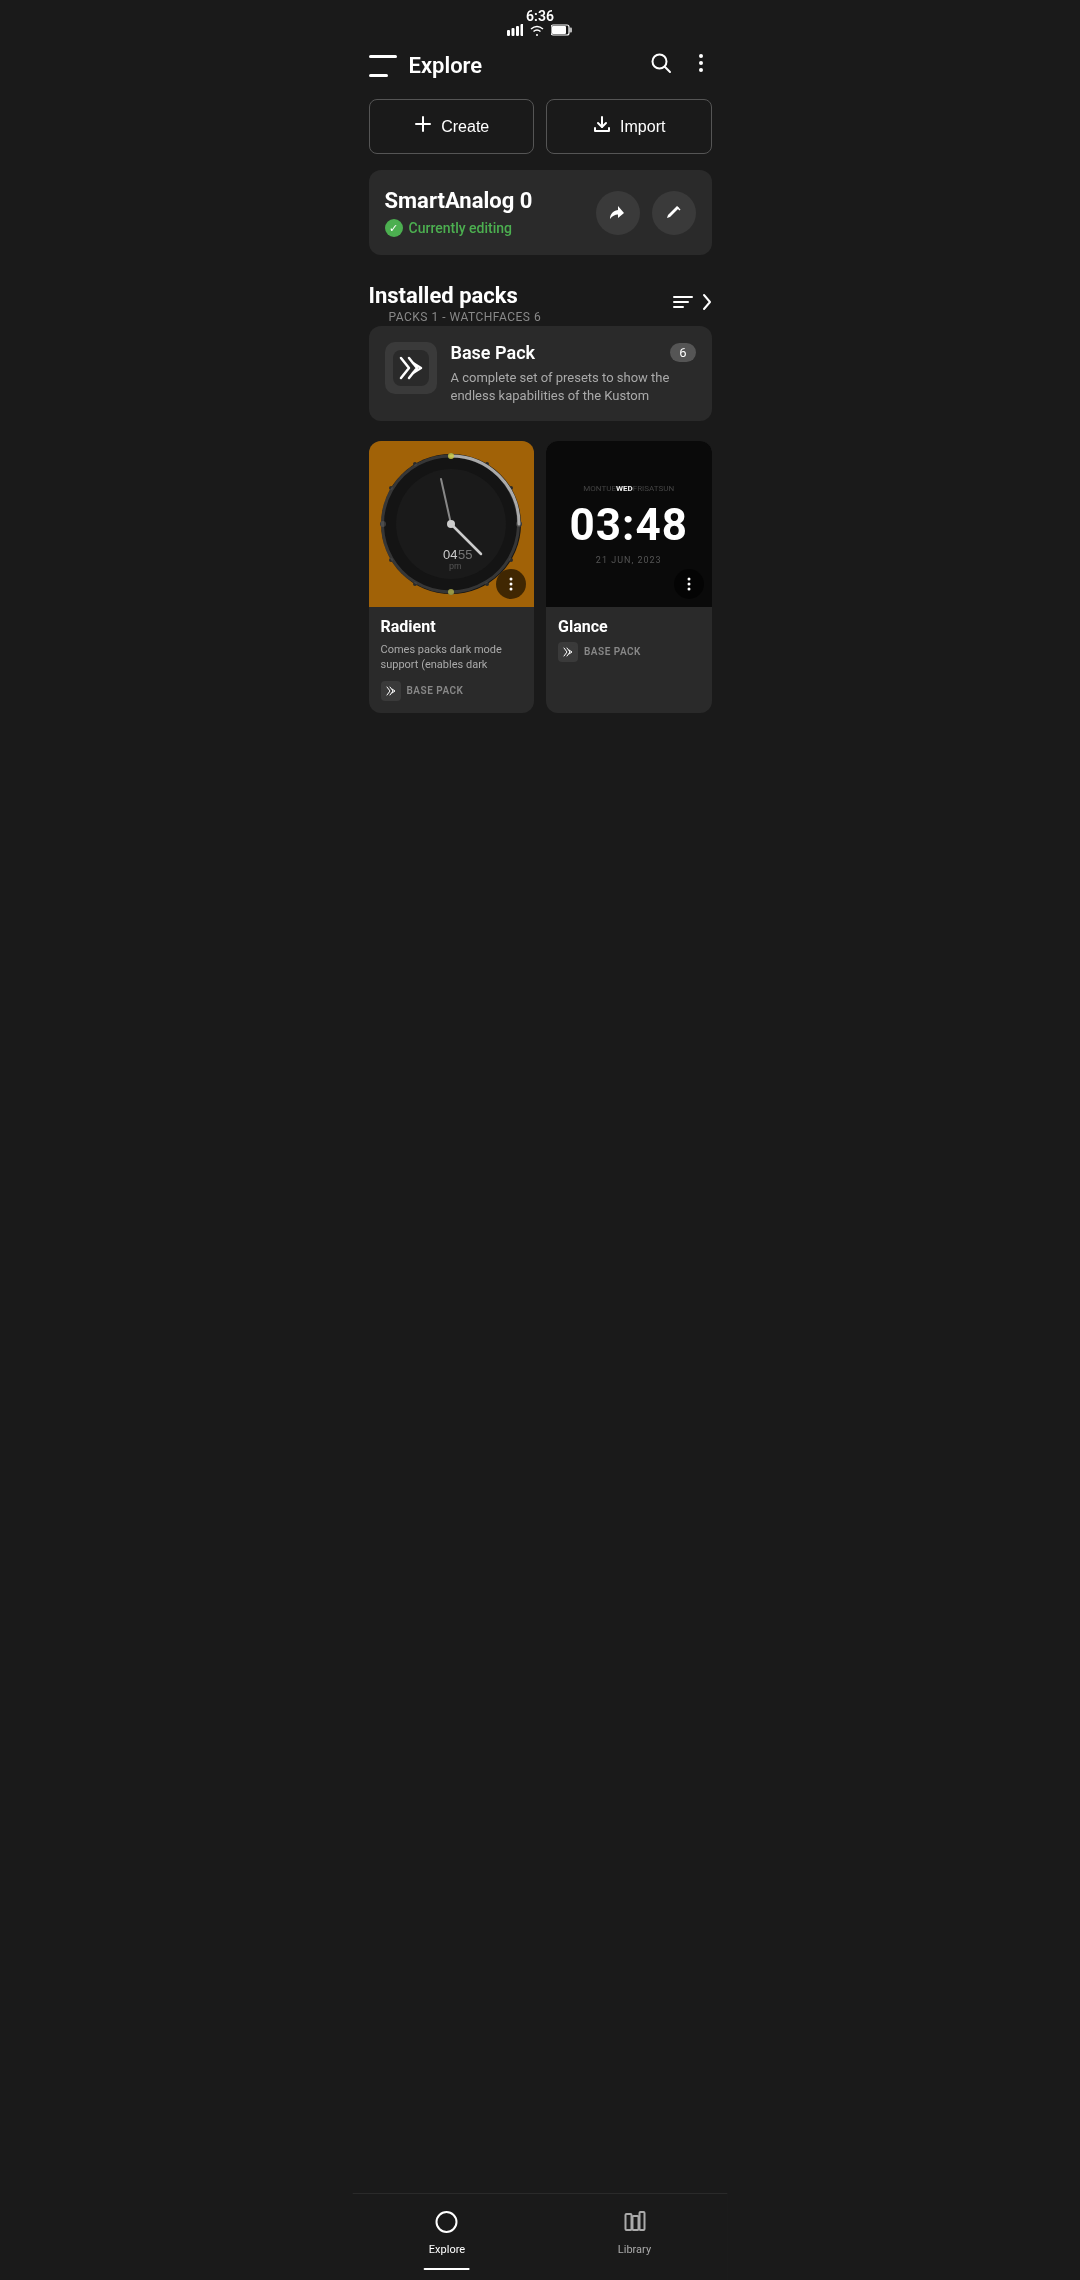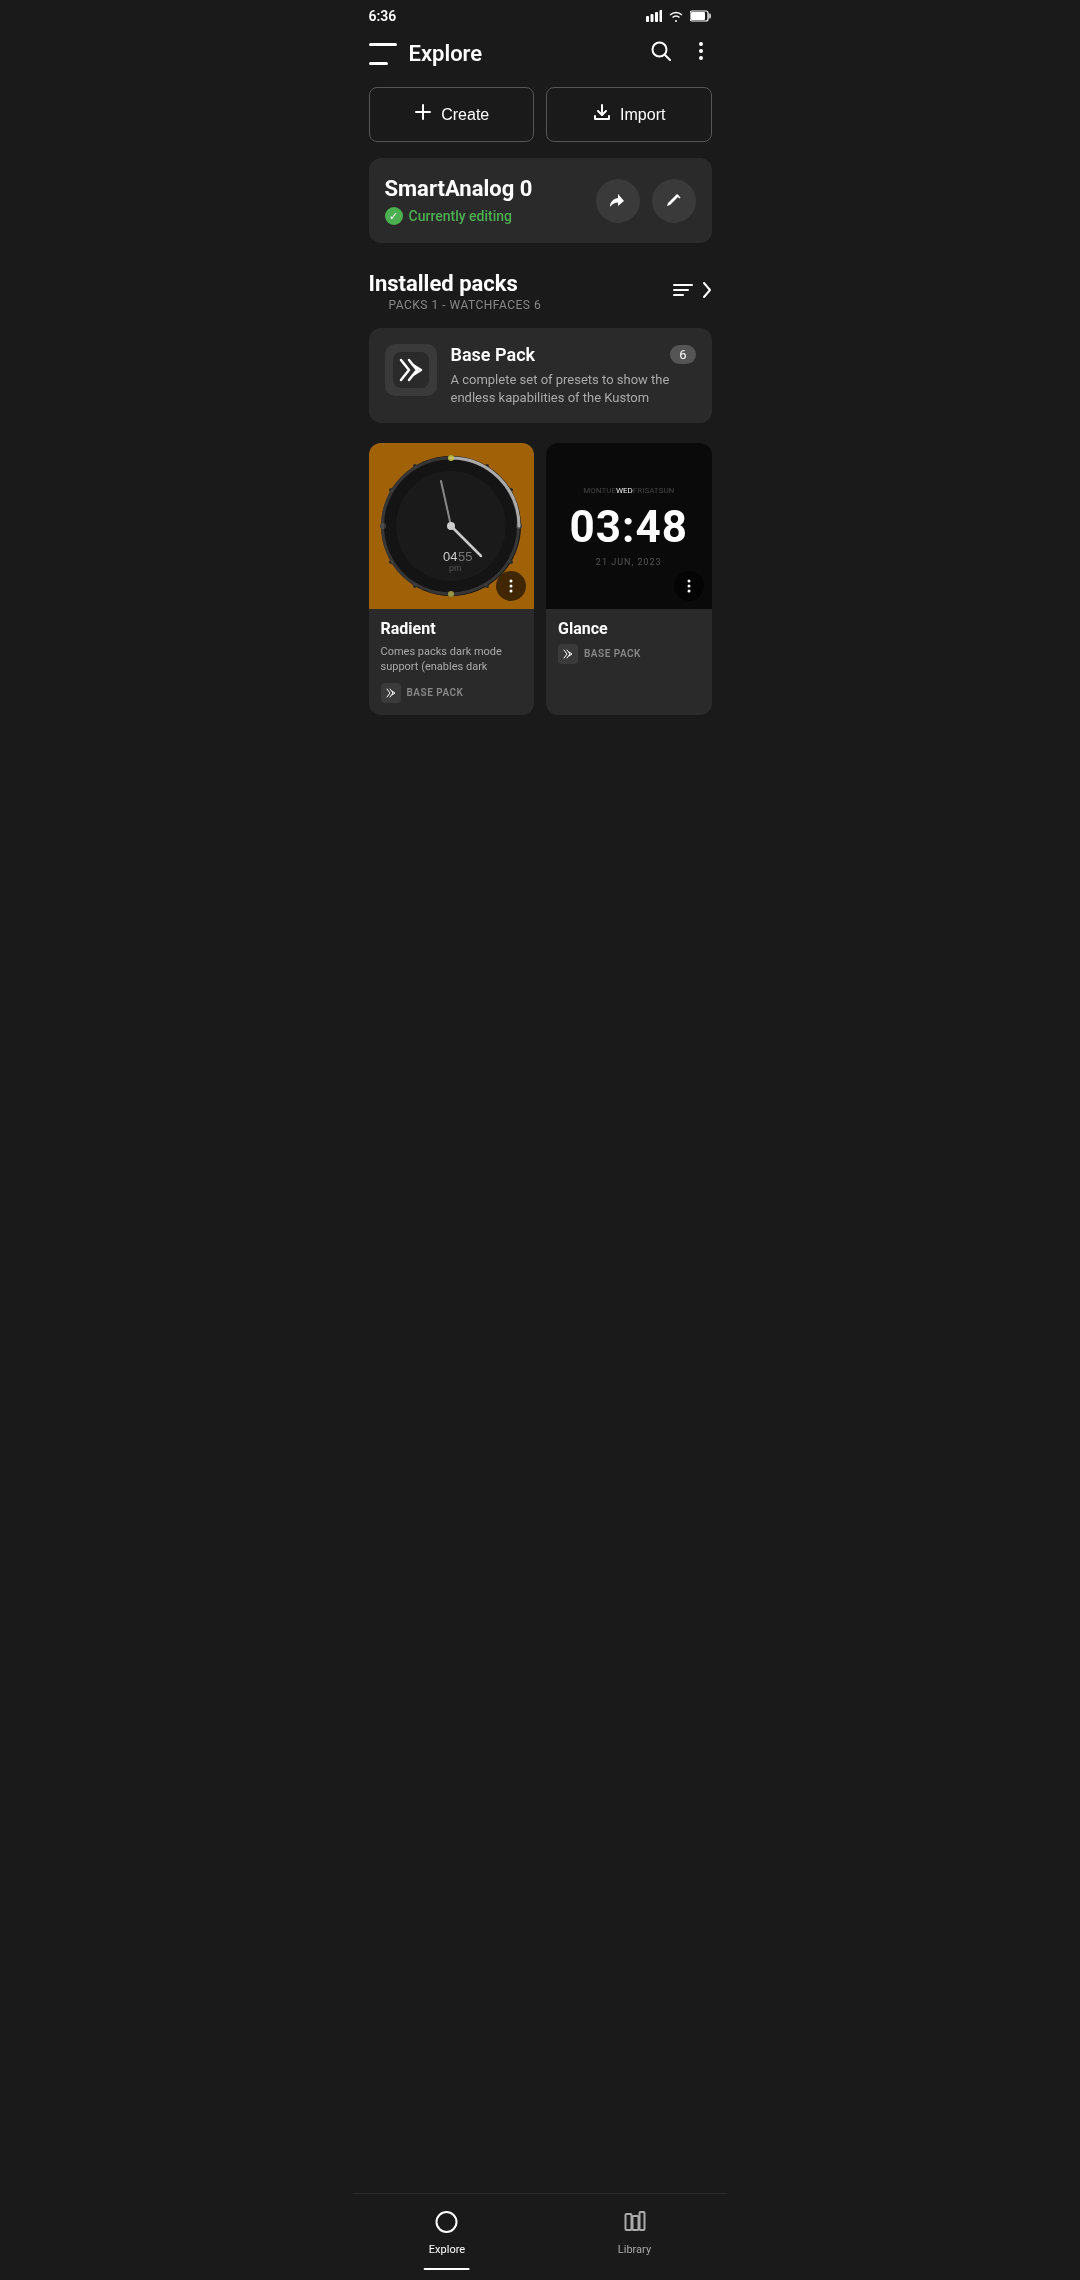--- a/index.html
+++ b/index.html
@@ -15,20 +15,21 @@
       overflow-x: hidden;
     }
 
     
     .status-bar {
       display: flex;
       justify-content: space-between;
       align-items: center;
       padding: 8px 16px;
       background: #1a1a1a;
+      flex-direction: column;
     }
     .status-time {
       font-size: 14px;
       font-weight: 600;
       color: #fff;
     }
     .status-icons {
       display: flex;
       align-items: center;
       gap: 6px;
@@ -151,21 +152,21 @@
       display: flex;
       align-items: center;
       justify-content: center;
       cursor: pointer;
       font-size: 18px;
       color: #fff;
     }
 
     
     .section-header {
-      padding: 8px 16px 16px;
+      padding: 8px 16px 2px;
       display: flex;
       align-items: center;
       justify-content: flex-end;
     }
     .section-title-block { flex: 1; }
     .section-title {
       font-size: 22px;
       font-weight: 700;
       color: #fff;
     }
@@ -607,21 +608,21 @@
       </div>
     </div>
 
     <div class="watchface-card">
       <div class="watchface-preview glance-preview">
 
         <div style="display:flex;flex-direction:column;align-items:center;gap:4px;">
           <div class="glance-days">
             <span style="color:#444">MON</span>
             <span style="color:#444">TUE</span>
-            <span style="color:#eee;font-weight:400">WED</span>
+            <span style="color:#eee;font-weight:700">WED</span>
             <span style="color:#444">FRI</span>
             <span style="color:#444">SAT</span>
             <span style="color:#444">SUN</span>
           </div>
           <div class="glance-time" style="font-size:44px;font-weight:700;color:#fff;letter-spacing:1px;">03:48</div>
           <div class="glance-date" style="font-size:9px;color:#555;letter-spacing:1px;">21 JUN, 2023</div>
         </div>
         <div class="watchface-options">
           <svg width="16" height="16" viewBox="0 0 16 16" fill="white">
             <circle cx="8" cy="3" r="1.5"></circle>

